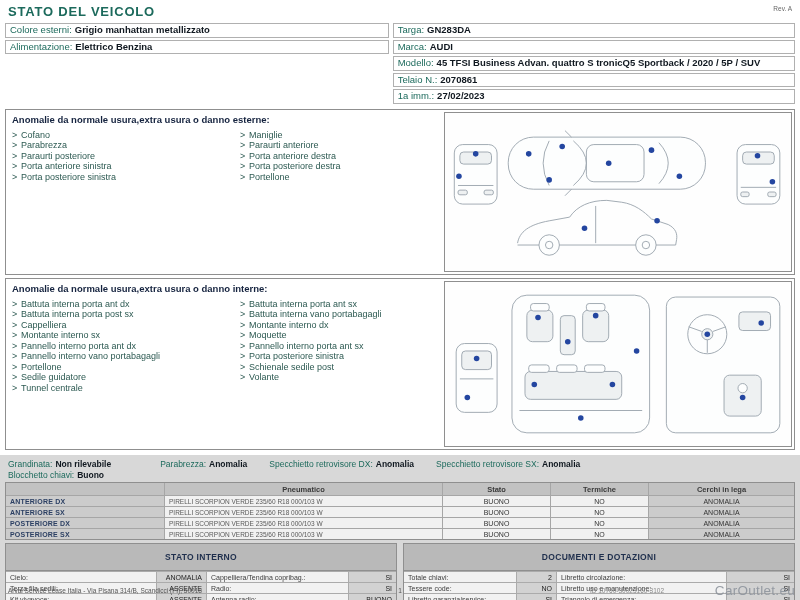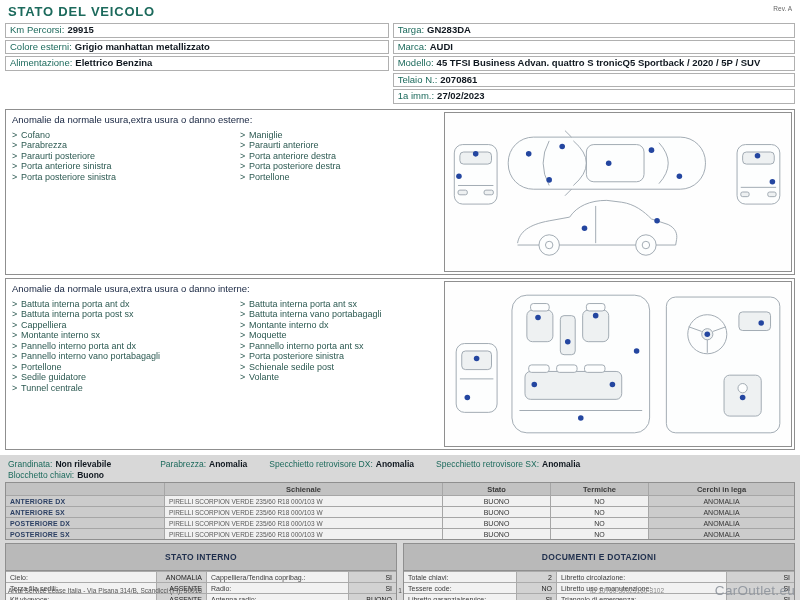--- a/index.html
+++ b/index.html
@@ -20,21 +20,21 @@
   .info-row { border:1px solid #b0b0b0; background:#fff; padding:1px 4px; margin-bottom:2px;
               font-size:9.5px; line-height:10.5px; }
   .info-row .lab { color:#1c6a5c; margin-right:3px; }
   .info-row .val { font-weight:bold; color:#101820; }
 
   
   .anomaly { border:1px solid #8f8f8f; margin:3px 5px 0 5px; display:flex; background:#fff; }
   .anomaly.exterior { height:166px; }
   .anomaly.interior { height:172px; }
   .anomaly-left { flex:1; padding:4px 6px; }
-  .anomaly-title { font-size:9.5px; font-weight:normal; color:#15233f; margin-bottom:5px; }
+  .anomaly-title { font-size:9.5px; font-weight:bold; color:#15233f; margin-bottom:5px; }
   .anomaly-cols { display:flex;gap:32px; }
   .anomaly-cols ul { list-style:none; width:158px; margin-right:38px; }
   .anomaly-cols li { font-size:9px; color:#2d5a52; line-height:10.5px; padding-left:9px; position:relative; }
   .anomaly-cols li::before { content:">"; position:absolute; left:0; top:0; }
   .anomaly-right { width:374px; margin:2px; border:1px solid #8f8f8f; background:#fefefe; }
   .anomaly-right svg { width:100%; height:100%; display:block; }
 
   
   .bottom { position:absolute; left:0; right:0; top:455px; bottom:0; background:#d8d8d8; padding:4px 5px 0 5px; }
   .sumline { display:flex; font-size:8.5px; line-height:10px; margin-bottom:1px; padding-left:3px; }
@@ -87,23 +87,20 @@
 
 <div class="page">
 
   <div class="topbar">
     <div class="title">STATO DEL VEICOLO</div>
     <div class="rev">Rev. A</div>
   </div>
 
   <div class="info">
     <div class="info-col left">
-      <div class="info-row">
-        <span class="lab">Km Percorsi:</span><span class="val">29915</span>
-      </div>
       <div class="info-row">
         <span class="lab">Colore esterni:</span><span class="val">Grigio manhattan metallizzato</span>
       </div>
       <div class="info-row">
         <span class="lab">Alimentazione:</span><span class="val">Elettrico Benzina</span>
       </div>
     </div>
     <div class="info-col right">
       <div class="info-row">
         <span class="lab">Targa:</span><span class="val">GN283DA</span>
@@ -279,21 +276,21 @@
       <span class="pair g3"><span class="lab">Specchietto retrovisore DX:</span><span class="val">Anomalia</span></span>
       <span class="pair"><span class="lab">Specchietto retrovisore SX:</span><span class="val">Anomalia</span></span>
     </div>
     <div class="sumline">
       <span class="pair"><span class="lab">Blocchetto chiavi:</span><span class="val">Buono</span></span>
     </div>
 
     <div class="tires">
       <div class="tire-row hd">
         <div class="tc pos"></div>
-        <div class="tc name">Schienale</div>
+        <div class="tc name">Pneumatico</div>
         <div class="tc stato">Stato</div>
         <div class="tc term">Termiche</div>
         <div class="tc cerchi">Cerchi in lega</div>
       </div>
       <div class="tire-row">
         <div class="tc pos">ANTERIORE DX</div>
         <div class="tc name">PIRELLI SCORPION VERDE 235/60 R18 000/103 W</div>
         <div class="tc stato">BUONO</div>
         <div class="tc term">NO</div>
         <div class="tc cerchi">ANOMALIA</div>

